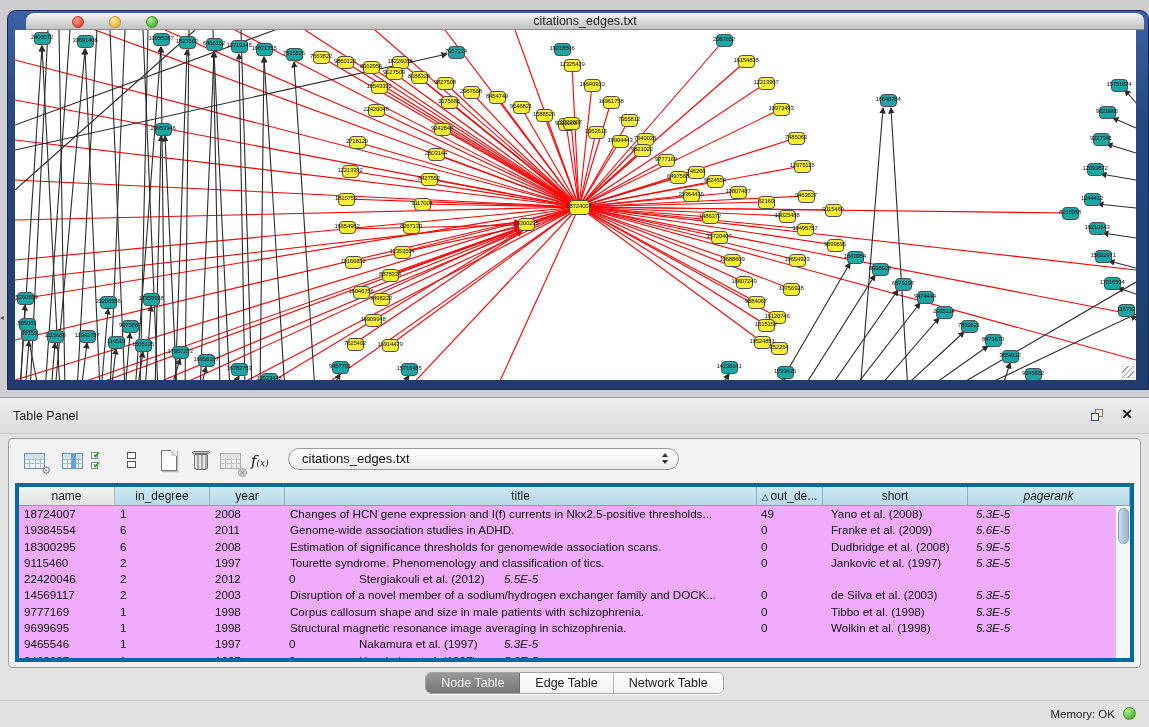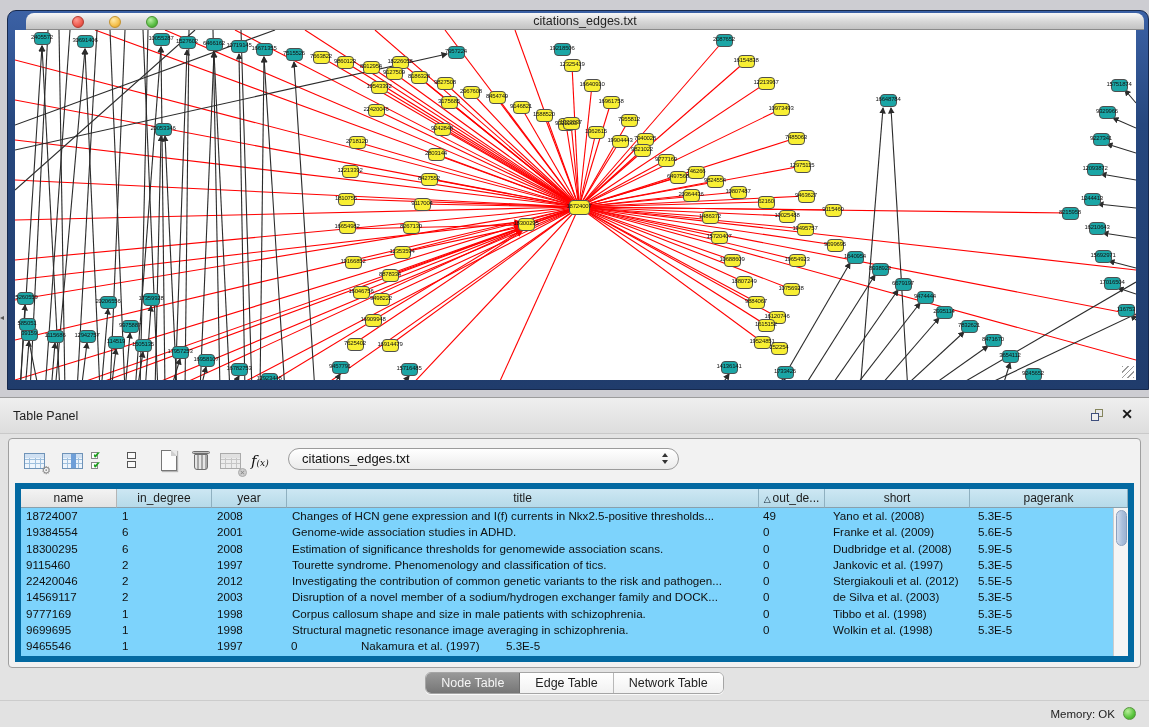--- a/index.html
+++ b/index.html
@@ -70,27 +70,27 @@
   .fx { position:absolute; top:6px; font-family:"DejaVu Serif",serif; font-style:italic; font-size:15px; color:#101010; }
   .fx small { font-size:9px; }
   .combo { position:absolute; left:279px; top:9px; width:391px; height:22px; background:linear-gradient(#ffffff,#ebebeb);
     border:1px solid #9b9b9b; border-radius:11px; font-size:13px; color:#111; line-height:20px; padding-left:13px; }
   .combo .arrows { position:absolute; right:10px; top:4px; }
   .combo .arrows div { width:0; height:0; border-left:3.5px solid rgba(0,0,0,0); border-right:3.5px solid rgba(0,0,0,0); }
   .combo .arrows .up { border-bottom:4px solid #333; margin-bottom:2.5px; }
   .combo .arrows .dn { border-top:4px solid #333; }
 
   
-  #tbl { position:absolute; left:6px; top:44px; right:6px; bottom:5px; background:#7dd3fc; border:6px solid #0369a1; }
+  #tbl { position:absolute; left:6px; top:44px; right:6px; bottom:5px; background:#f0abfc; border:4px solid #0369a1; }
   .thead { display:flex; height:19px; }
   .hcell { background:linear-gradient(#cde7f3,#b6dae9); border-right:1px solid #8fb0c0; border-bottom:1px solid #88a0ad;
     font-size:12px; color:#1c1c1c; text-align:center; line-height:18px; overflow:hidden; white-space:nowrap; }
   .hcell.plain { background:linear-gradient(#f3f3f3,#e3e3e3); border-right-color:#b5b5b5; }
   .sortmark { font-size:9px; color:#123; margin-right:2px; }
-  .c0{width:96px;} .c1{width:95px;} .c2{width:75px;} .c3{width:472px;} .c4{width:66px;} .c5{width:145px;} .c6{flex:1;}
+  .c0{width:96px;} .c1{width:95px;} .c2{width:75px;} .c3{width:472px;} .c4{width:66px;} .c5{width:145px;} .c6{flex:1;font-style:italic;}
   #tbody { position:absolute; left:0; top:19px; right:15px; bottom:0; overflow:hidden; }
   .trow { display:flex; height:16.3px; font-size:11.6px; color:#101010; line-height:16.3px; }
   .trow div { overflow:hidden; white-space:nowrap; }
   .trow .c0,.trow .c1,.trow .c2,.trow .c3 { padding-left:5px; }
   .trow .c4 { padding-left:4px; }
   .trow .c5 { padding-left:8px; }
   .trow .c6 { padding-left:8px; }
   .vscroll { position:absolute; right:0; top:19px; bottom:0; width:15px; background:#f5f5f5; border-left:1px solid #cccccc; }
   .vthumb { position:absolute; left:1.5px; top:2px; width:11px; height:36px; border-radius:6px;
     background:linear-gradient(90deg,#cfdcee,#a9bedb 60%,#9db3d2); border:1px solid #8aa0bf; }
@@ -619,21 +619,21 @@
               <div class="c1">1</div>
               <div class="c2">2008</div>
               <div class="c3">Changes of HCN gene expression and I(f) currents in Nkx2.5-positive thresholds...</div>
               <div class="c4">49</div>
               <div class="c5">Yano et al. (2008)</div>
               <div class="c6">5.3E-5</div>
             </div>
             <div class="trow">
               <div class="c0">19384554</div>
               <div class="c1">6</div>
-              <div class="c2">2001</div>
+              <div class="c2">2011</div>
               <div class="c3">Genome-wide association studies in ADHD.</div>
               <div class="c4">0</div>
               <div class="c5">Franke et al. (2009)</div>
               <div class="c6">5.6E-5</div>
             </div>
             <div class="trow">
               <div class="c0">18300295</div>
               <div class="c1">6</div>
               <div class="c2">2008</div>
               <div class="c3">Estimation of significance thresholds for genomewide association scans.</div>
@@ -647,21 +647,20 @@
               <div class="c2">1997</div>
               <div class="c3">Tourette syndrome. Phenomenology and classification of tics.</div>
               <div class="c4">0</div>
               <div class="c5">Jankovic et al. (1997)</div>
               <div class="c6">5.3E-5</div>
             </div>
             <div class="trow">
               <div class="c0">22420046</div>
               <div class="c1">2</div>
               <div class="c2">2012</div>
-              <div class="c3">Investigating the contribution of common genetic variants to the risk and pathogen...</div>
               <div class="c4">0</div>
               <div class="c5">Stergiakouli et al. (2012)</div>
               <div class="c6">5.5E-5</div>
             </div>
             <div class="trow">
               <div class="c0">14569117</div>
               <div class="c1">2</div>
               <div class="c2">2003</div>
               <div class="c3">Disruption of a novel member of a sodium/hydrogen exchanger family and DOCK...</div>
               <div class="c4">0</div>

